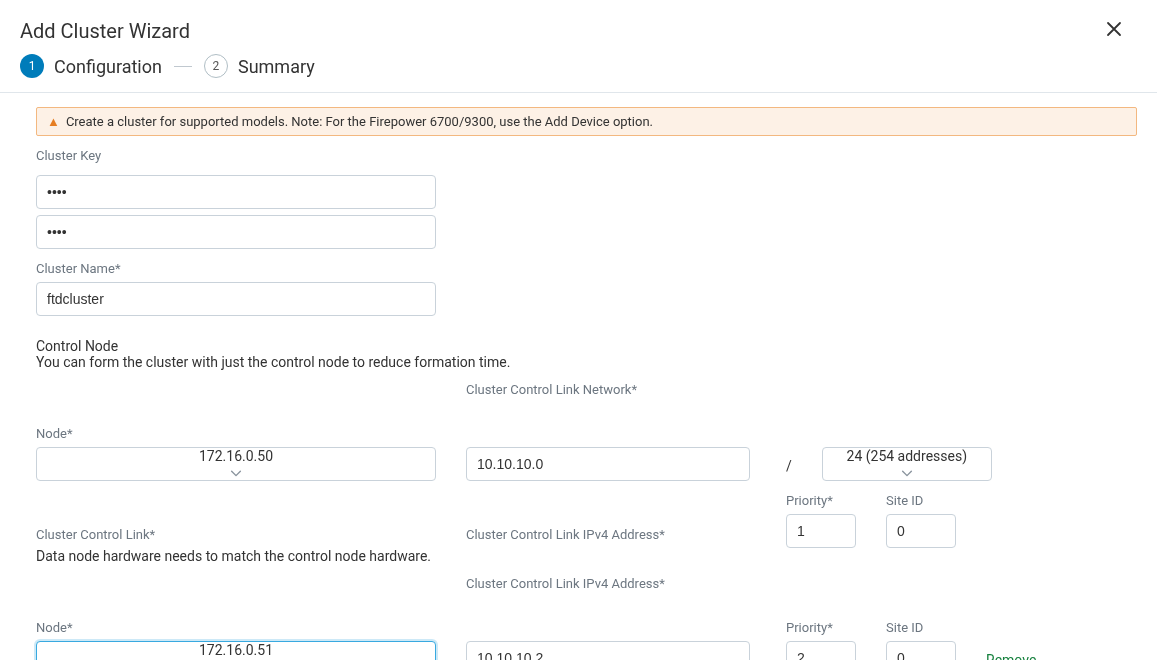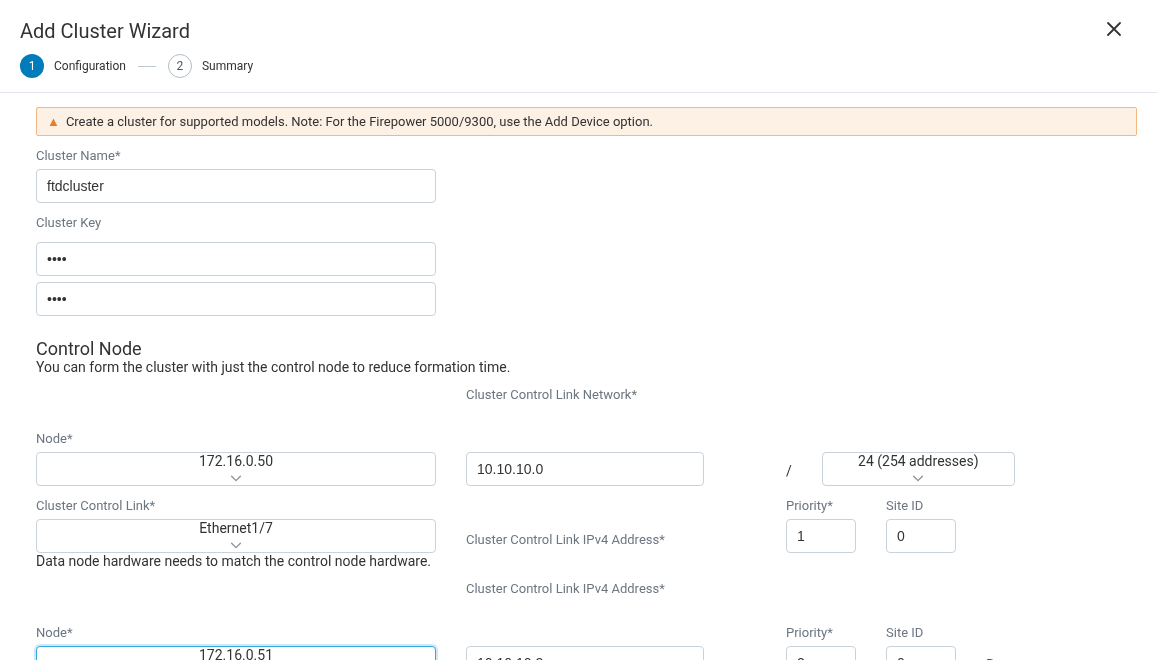--- a/index.html
+++ b/index.html
@@ -6,39 +6,39 @@
     body { font-family: -apple-system, BlinkMacSystemFont, "Segoe UI", Roboto, Helvetica, Arial, sans-serif; font-size: 14px; color: #333; background: #fff; }
     .dialog { width: 1157px; position: relative; }
     .header { display: flex; align-items: center; justify-content: space-between; padding: 18px 28px 10px 20px; gap: 35px; }
     .header h1 { font-size: 20px; font-weight: 400; color: #333; }
     .close-x { font-size: 22px; color: #333; cursor: pointer; line-height: 1; padding: 2px 6px; }
     .stepper { display: flex; align-items: center; padding: 0 20px 14px 20px; border-bottom: 1px solid #e0e6eb; gap: 12px; }
     .step { display: flex; align-items: center; gap: 10px; }
     .step-num { width: 24px; height: 24px; border-radius: 50%; display: flex; align-items: center; justify-content: center; font-size: 12px; }
     .step-num.active { background: #007cba; color: #fff; }
     .step-num.idle { background: #fff; border: 1px solid #b0bec5; color: #555; }
-    .step-label { font-size: 12px; color: #333; }
+    .step-label { font-size: 18px; color: #333; }
     .step-divider { width: 18px; height: 1px; background: #c0c8cf; }
     .banner { margin: 14px 20px 12px 36px; background: #fdf1e6; border: 1px solid #f3b880; padding: 6px 10px; font-size: 13px; color: #333; display: flex; align-items: center; gap: 6px; border-radius: 2px; }
     .banner .warn-icon { color: #e67e22; font-size: 13px; }
     .form-area { padding: 0 20px 20px 36px; }
     .field-label { font-size: 13px; color: #6c7680; margin-bottom: 6px; display: block; }
     input.text-input, .select-box { width: 400px; height: 34px; border: 1px solid #c9d2da; border-radius: 4px; padding: 0 10px; font-size: 14px; color: #333; background: #fff; outline: none; }
     .select-box { display: flex; align-items: center; justify-content: space-between; cursor: pointer; position: relative; flex-direction: column; }
     .select-box.focused { border: 1px solid #38a9e0; box-shadow: 0 0 0 2px rgba(56,169,224,0.25); }
     .chevron-svg { width: 14px; height: 14px; }
-    .section-title { font-size: 18px; font-weight: 400; color: #333; margin-top: 22px; }
+    .section-title { font-size: 14px; font-weight: 400; color: #333; margin-top: 22px; }
     .section-desc { font-size: 14px; color: #333; margin-top: 0; margin-bottom: 10px; }
     .row { display: flex; align-items: flex-end; gap: 30px; margin-top: 12px; }
     .col { display: flex; flex-direction: column; }
     .col.node { width: 400px; }
     .col.ip { width: 290px; gap: 44px; }
-    .col.ip input.text-input { width: 238px; }
+    .col.ip input.text-input { width: 284px; }
     .col.cidr { width: 170px; }
-    .col.cidr .select-box { width: 193px; }
+    .col.cidr .select-box { width: 170px; }
     .slash { color: #333; padding-bottom: 7px; }
     .col.pri { width: 70px; }
     .col.pri input.text-input { width: 70px; }
     .col.site { width: 70px; }
     .col.site input.text-input { width: 70px; }
     .stack { margin-top: 12px; }
     .stack input.text-input { display: block; }
     .stack input.text-input + input.text-input { margin-top: 6px; }
     .field-block { margin-top: 12px; }
     .link { color: #15803d; cursor: pointer; font-size: 14px; }
@@ -65,36 +65,36 @@
     </div>
     <div class="step-divider"></div>
     <div class="step">
       <div class="step-num idle">2</div>
       <div class="step-label">Summary</div>
     </div>
   </div>
 
   <div class="banner">
     <span class="warn-icon">▲</span>
-    <span>Create a cluster for supported models. Note: For the Firepower 5000/9300, use the Add Device option.</span>
+    <span>Create a cluster for supported models. Note: For the Firepower 6700/9300, use the Add Device option.</span>
   </div>
 
   <div class="form-area">
-
-    <div class="field-block">
-      <label class="field-label">Cluster Name*</label>
-      <input class="text-input" value="ftdcluster" style="">
-    </div>
 
     <div class="field-block">
       <label class="field-label">Cluster Key</label>
       <div class="stack">
         <input class="text-input" type="password" value="••••" style="">
         <input class="text-input" type="password" value="••••" style="">
       </div>
+    </div>
+
+    <div class="field-block">
+      <label class="field-label">Cluster Name*</label>
+      <input class="text-input" value="ftdcluster" style="">
     </div>
 
     <div class="section-title">Control Node</div>
     <div class="section-desc">You can form the cluster with just the control node to reduce formation time.</div>
 
     <div class="row">
       <div class="col node">
         <label class="field-label">Node*</label>
         <div class="select-box">
           <span>172.16.0.50</span>
@@ -114,26 +114,20 @@
           <svg class="chevron-svg" viewBox="0 0 16 16">
               <path d="M3 6 L8 11 L13 6" fill="none" stroke="#8a949e" stroke-width="1.6" stroke-linecap="round" stroke-linejoin="round"></path>
             </svg>
         </div>
       </div>
     </div>
 
     <div class="row">
       <div class="col node">
         <label class="field-label">Cluster Control Link*</label>
-        <div class="select-box">
-          <span>Ethernet1/7</span>
-          <svg class="chevron-svg" viewBox="0 0 16 16">
-              <path d="M3 6 L8 11 L13 6" fill="none" stroke="#8a949e" stroke-width="1.6" stroke-linecap="round" stroke-linejoin="round"></path>
-            </svg>
-        </div>
       </div>
       <div class="col ip">
         <label class="field-label">Cluster Control Link IPv4 Address*</label>
       </div>
       <div class="col pri">
         <label class="field-label">Priority*</label>
         <input class="text-input" value="1" style="">
       </div>
       <div class="col site">
         <label class="field-label">Site ID</label>

